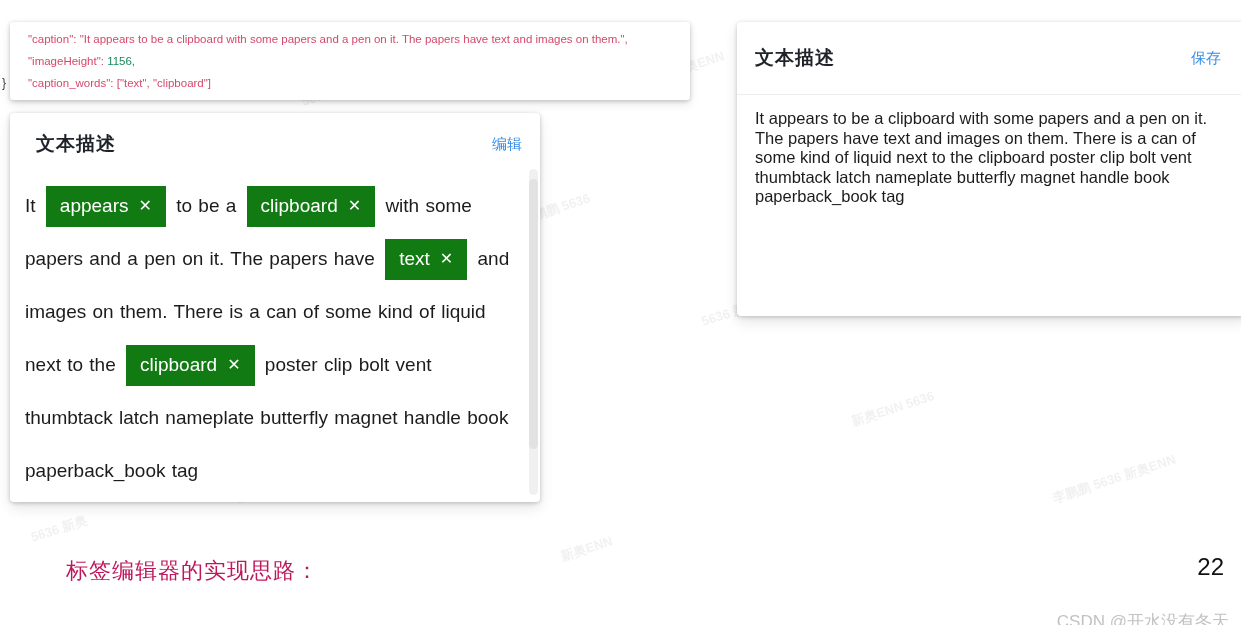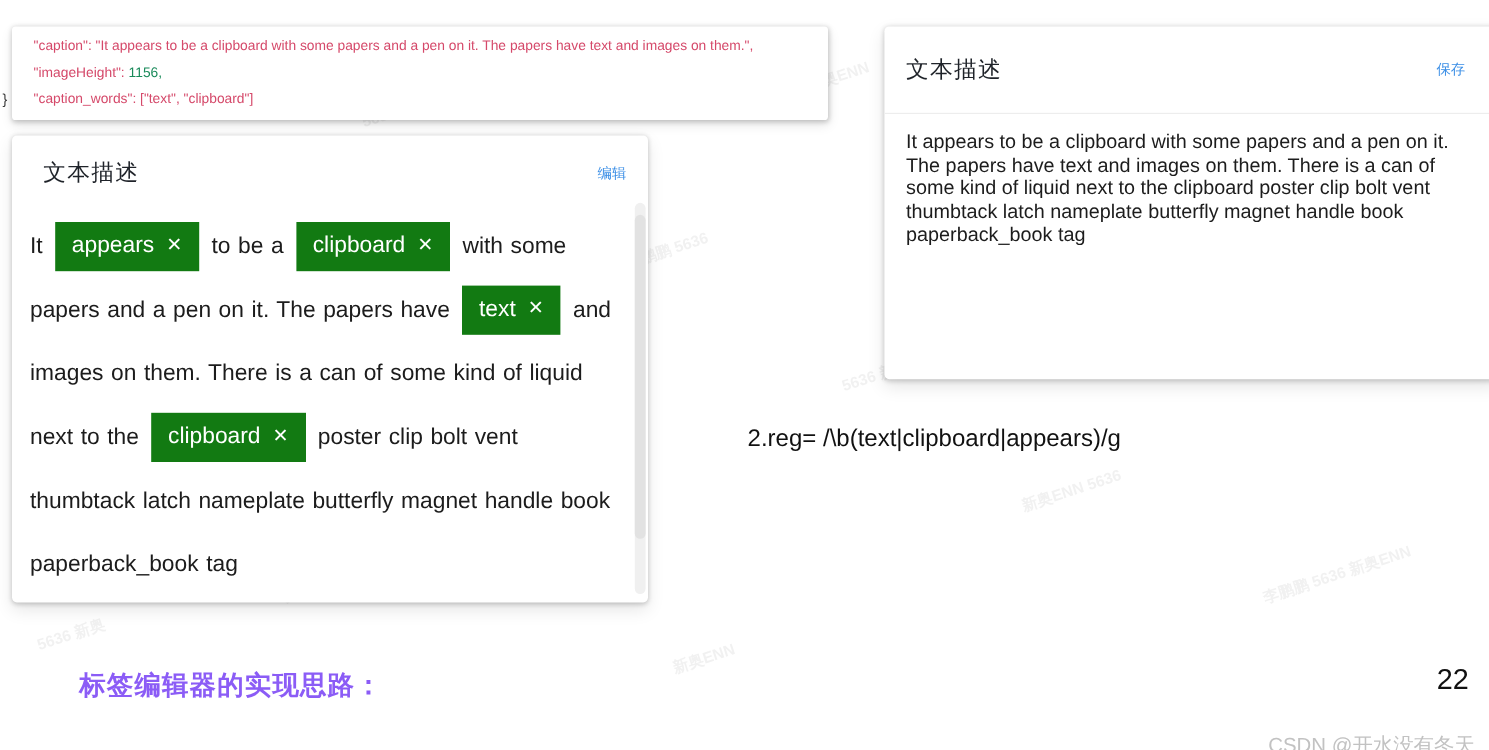--- a/index.html
+++ b/index.html
@@ -66,27 +66,27 @@
   #left-card-header {
     position: relative;
     height: 62px;
     padding: 0 18px 0 26px;
     display: flex;
     align-items: center;
     justify-content: space-between;
   }
   .card-title {
     font-size: 19px;
-    font-weight: normal;
+    font-weight: bold;
     color: #1f2329;
     letter-spacing: 1px;
     font-family: "Liberation Sans", sans-serif;
   }
   .card-action {
-    font-size: 12px;
+    font-size: 15px;
     color: #3a8ee6;
     cursor: pointer;
     font-family: "Liberation Sans", sans-serif;
   }
   #left-card-body {
     padding: 4px 28px 0 15px;
     font-size: 19px;
     line-height: 53px;
     color: #1c1c1c;
     position: relative;
@@ -188,23 +188,22 @@
   }
   .code-item:last-child { margin-bottom: 0; }
 
   
   #red-caption {
     position: absolute;
     left: 66px;
     top: 556px;
     font-family: "Liberation Serif", serif;
     font-size: 22px;
-    color: #8b5cf6;
+    color: #be185d;
     letter-spacing: 1px;
-    font-weight: bold;
   }
 
   
   #page-number {
     position: absolute;
     right: 17px;
     top: 553px;
     font-size: 24px;
     color: #111111;
     font-family: "Liberation Sans", sans-serif;
@@ -279,19 +278,18 @@
 
 <div id="right-card">
   <div id="right-card-header">
     <span class="card-title">文本描述</span>
     <span class="card-action">保存</span>
   </div>
   <div id="right-textarea">It appears to be a clipboard with some papers and a pen on it. The papers have text and images on them. There is a can of some kind of liquid next to the clipboard poster clip bolt vent thumbtack latch nameplate butterfly magnet handle book paperback_book tag</div>
 </div>
 
 <div id="code-list">
-  <div class="code-item">2.reg= /\b(text|clipboard|appears)/g</div>
 </div>
 
 <div id="red-caption">标签编辑器的实现思路：</div>
 
 <div id="page-number">22</div>
 <div id="csdn-watermark">CSDN @开水没有冬天</div>
 
 </body></html>

